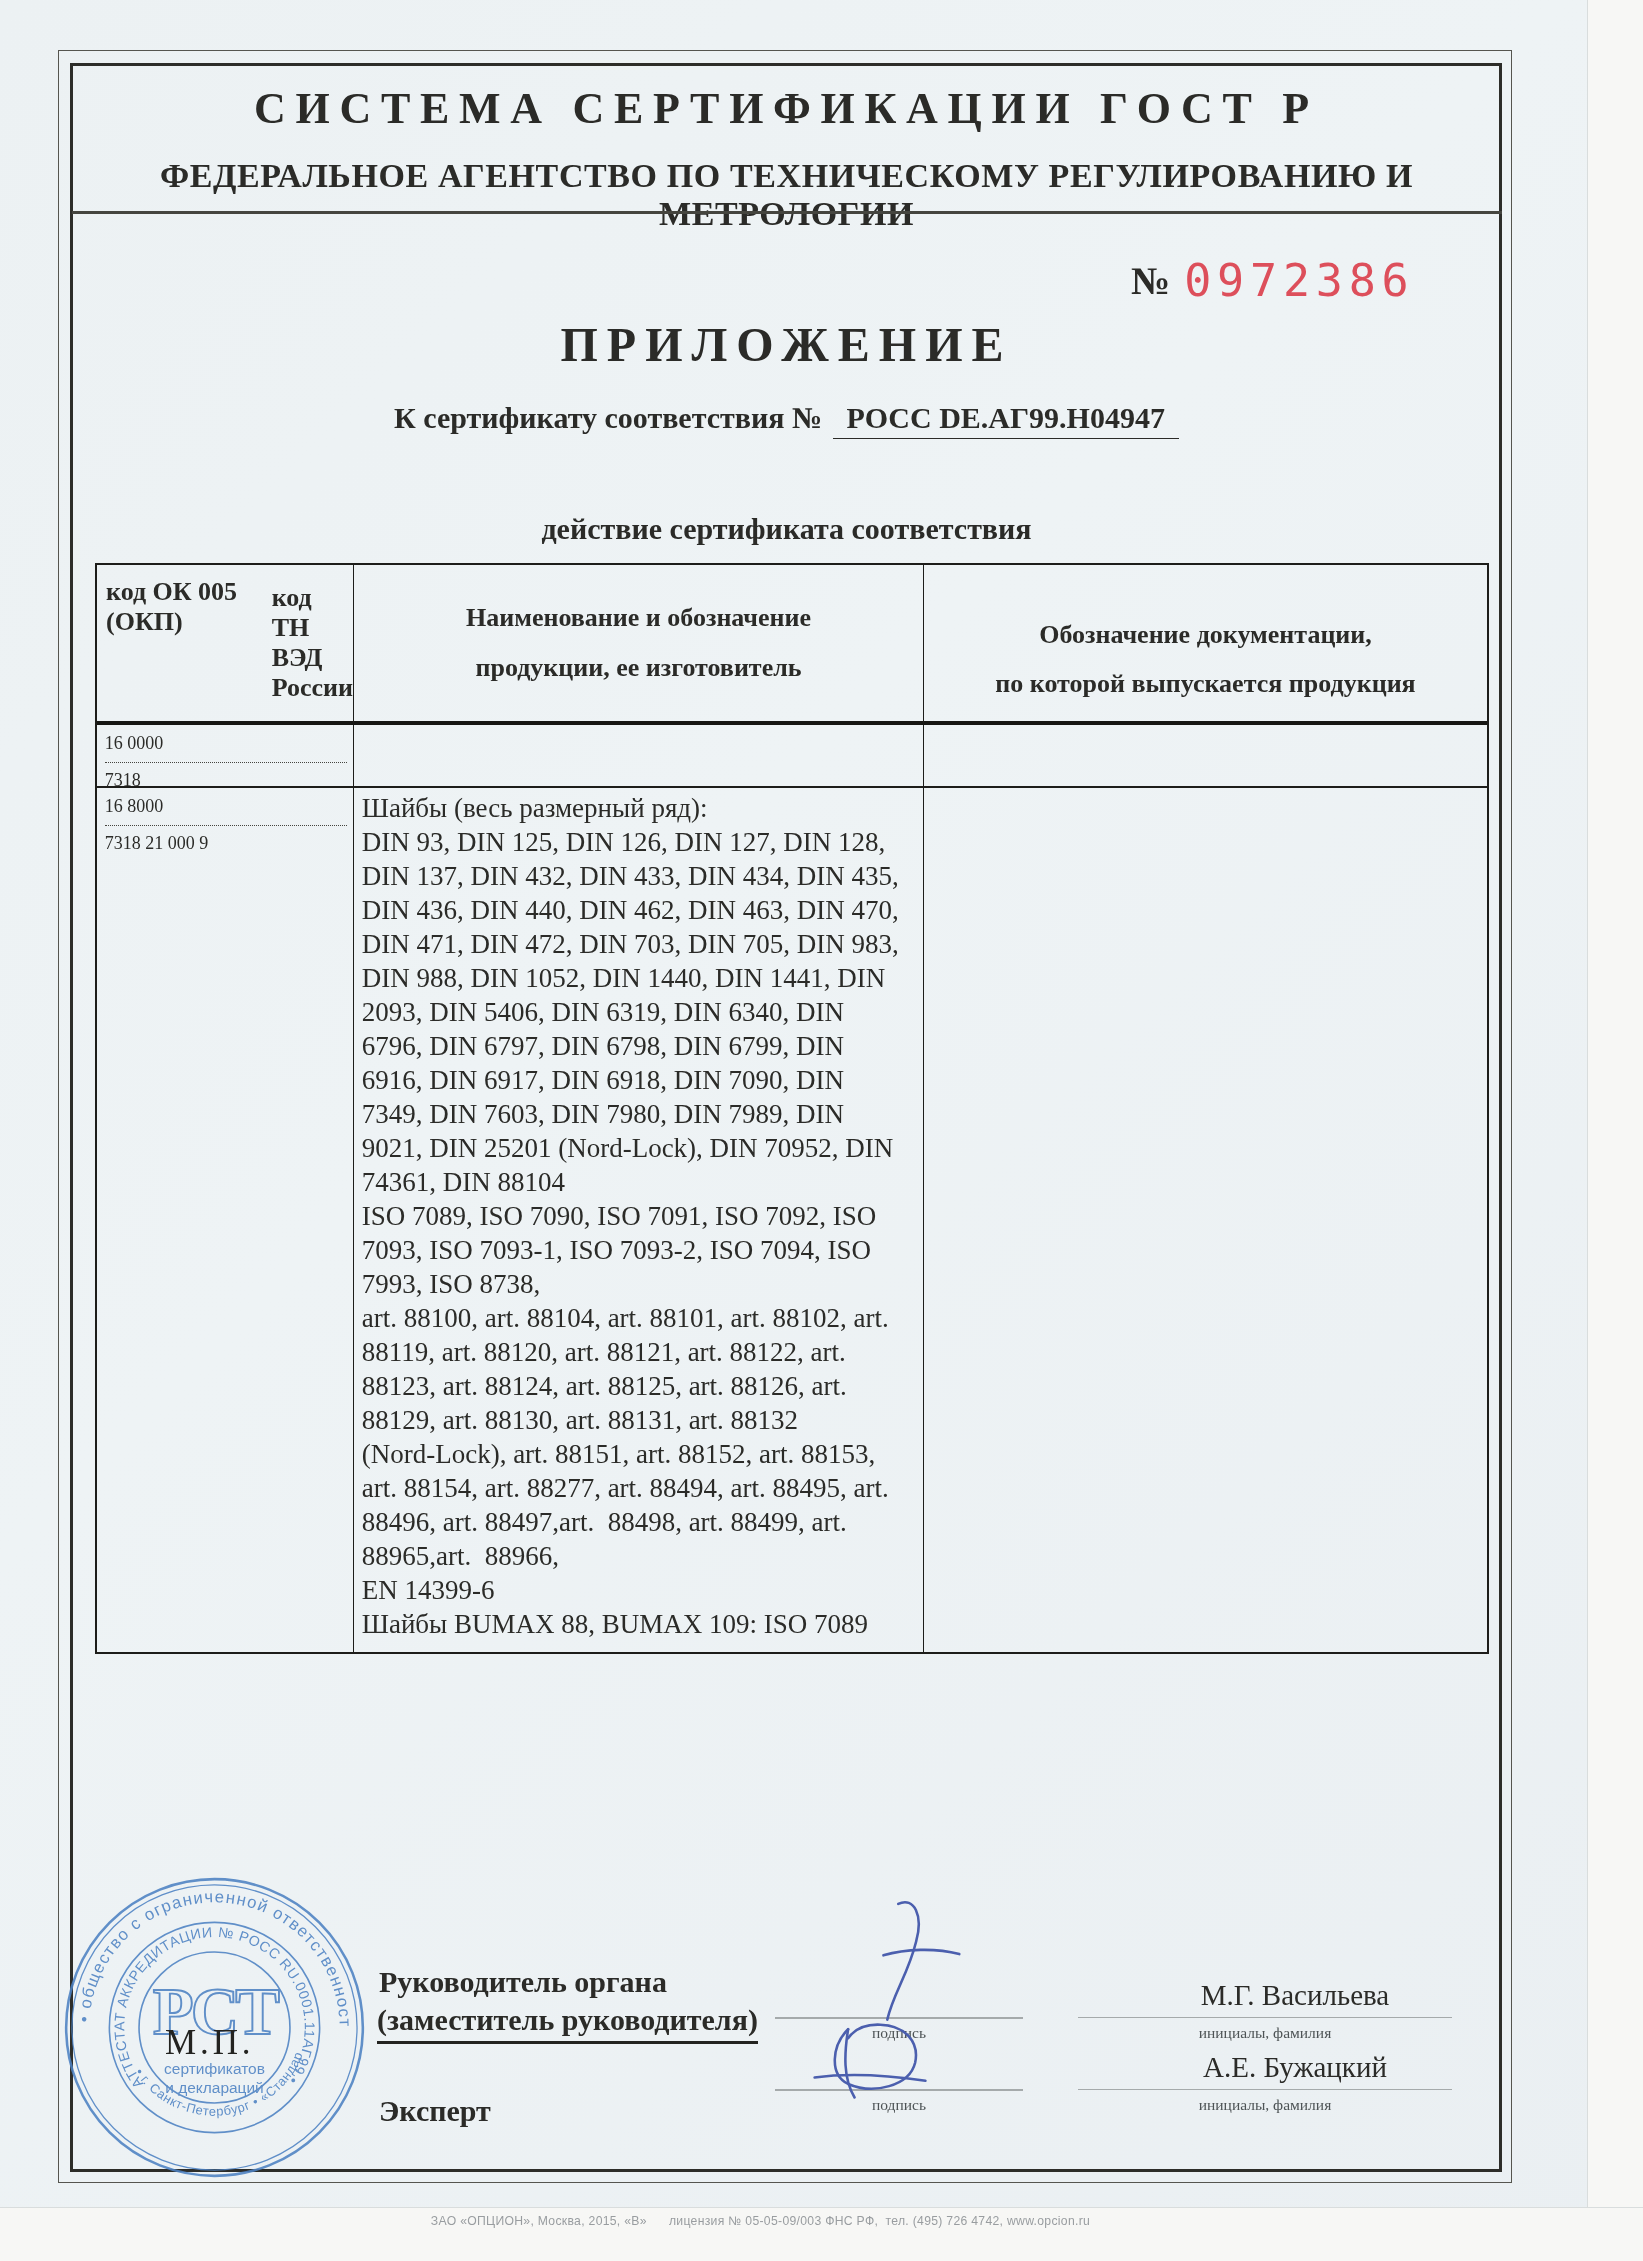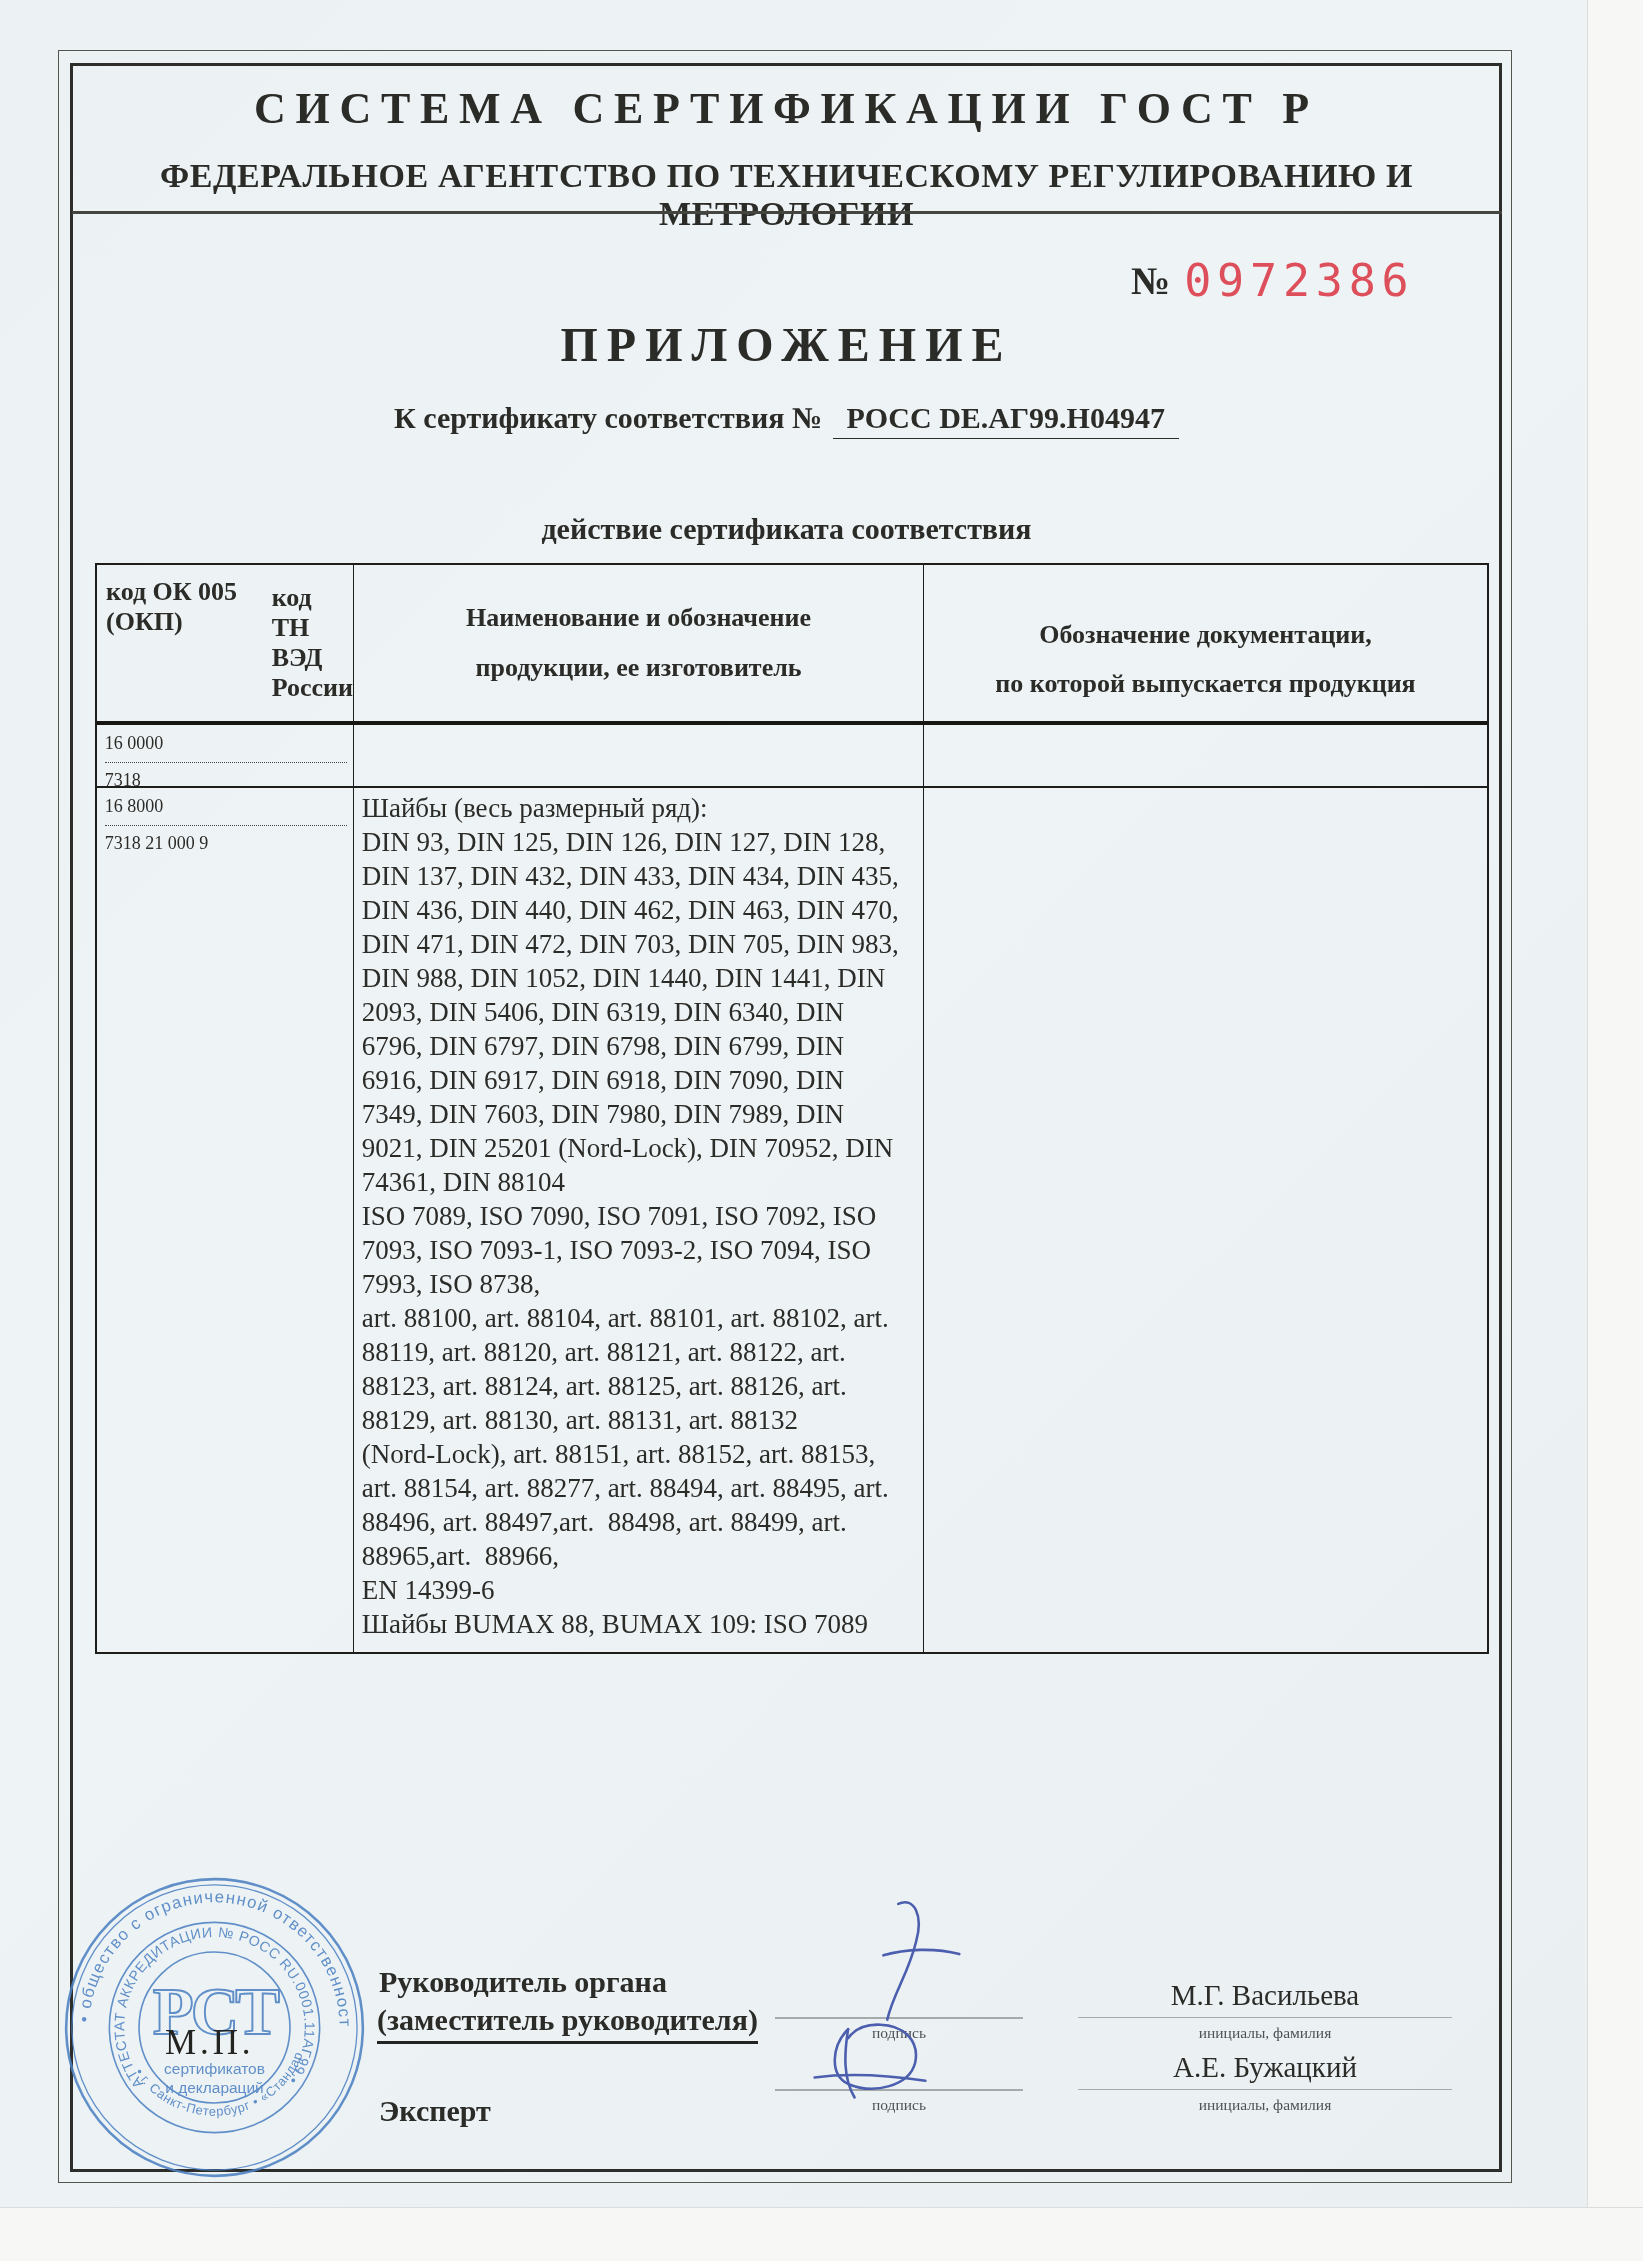--- a/index.html
+++ b/index.html
@@ -56,21 +56,21 @@
   #role-head{left:379px;top:1965px;}
   #role-deputy{left:377px;top:2003px;border-bottom:3.9px solid #232320;padding-bottom:3.9px;}
   #role-expert{left:379px;top:2094px;}
   .sig-line{width:248px;height:1.9px;background:#a5aaab;}
   #sig-line1{left:775px;top:2017px;} #sig-line2{left:775px;top:2089px;}
   .caption{font-size:15.5px;color:#4e5456;text-align:center;}
   #cap-sign1{left:775px;top:2024px;width:248px;}
   #cap-sign2{left:775px;top:2096px;width:248px;}
   .name-line{width:374px;height:1.3px;background:#a5aaab;}
   #name-line1{left:1078px;top:2017px;} #name-line2{left:1078px;top:2089px;}
-  .name{left:1078px;width:374px;text-align:center;font-size:29px;}
+  .name{left:1108px;width:374px;text-align:center;font-size:29px;}
   #name1{top:1979px;} #name2{top:2051px;}
   #cap-name1{left:1078px;top:2024px;width:374px;}
   #cap-name2{left:1078px;top:2096px;width:374px;}
   
   #footer-imprint{left:45px;top:2214px;width:1431px;text-align:center;
                   font-family:"Liberation Sans","DejaVu Sans",sans-serif;font-size:12.2px;
                   color:#999da0;white-space:pre;letter-spacing:0.3px;}
 </style>
 </head>
 <body>
@@ -182,15 +182,16 @@
     </g>
   </svg>
   <svg class="abs" style="left:803px;top:2015px" width="174" height="87" viewBox="0 0 270 135">
     <g fill="none" stroke="#4b5fae" stroke-width="4" stroke-linecap="round">
       <path d="M 70,22 C 45,47 40,92 70,107 C 110,124 165,110 174,74 C 181,42 158,16 120,15 C 97,14 80,22 70,36"></path>
       <path d="M 70,22 C 64,60 62,98 80,128"></path>
       <path d="M 18,97 C 70,90 135,94 190,102"></path>
     </g>
   </svg>
 
+  <div class="abs" id="footer-imprint">ЗАО «ОПЦИОН», Москва, 2015, «В»      лицензия № 05-05-09/003 ФНС РФ,  тел. (495) 726 4742, www.opcion.ru</div>
 
 </div>
 
 
 </body></html>

